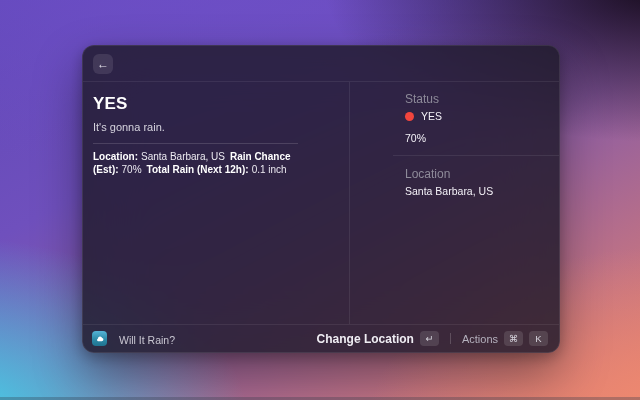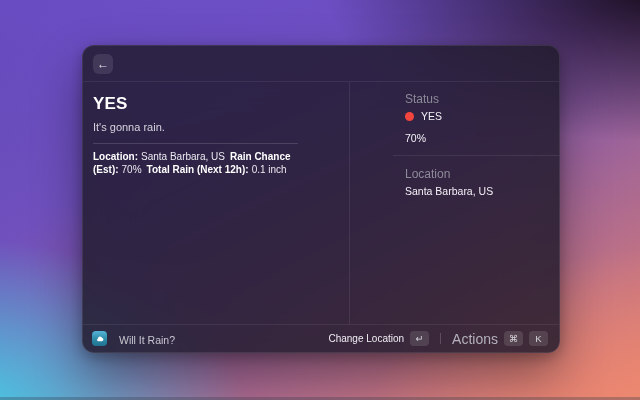--- a/index.html
+++ b/index.html
@@ -74,22 +74,22 @@
     background:linear-gradient(180deg,#55b4d6 0%,#2d8aa8 55%,#1f7390 100%);
     display:flex;align-items:center;justify-content:center;flex:0 0 15px;
   }
   .app-icon svg{width:10px;height:10px;display:block;}
   .app-name{font-size:10.5px;color:#c9c7d2;font-weight:500;}
   .footer-right{margin-left:auto;display:flex;align-items:center;gap:6px;}
   .action-btn{
     display:flex;align-items:center;gap:6px;background:none;border:none;
     cursor:pointer;padding:1px 2px;font-family:"Liberation Sans", sans-serif;
   }
-  .action-label-primary{font-size:10px;font-weight:400;color:#efedf3;}
-  .action-label-secondary{font-size:14px;font-weight:500;color:#b4b1bd;}
+  .action-label-primary{font-size:12px;font-weight:700;color:#efedf3;}
+  .action-label-secondary{font-size:11px;font-weight:500;color:#b4b1bd;}
   .keycap{
     min-width:11px;height:15px;padding:0 4px;border-radius:4px;
     background:rgba(255,255,255,0.12);color:#d5d3dc;font-size:9.5px;
     display:flex;align-items:center;justify-content:center;
   }
   .pipe{width:1px;height:11px;background:rgba(255,255,255,0.18);margin:0 3px;}
 </style>
 </head>
 <body>
 

